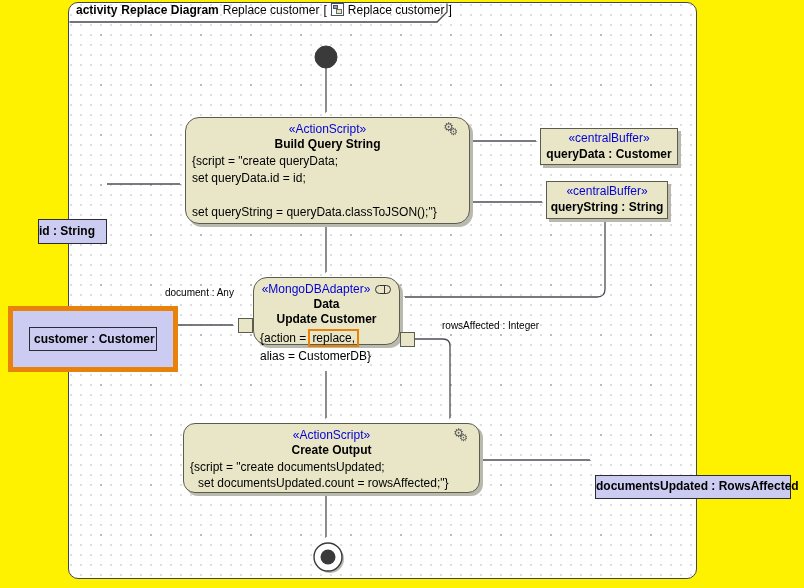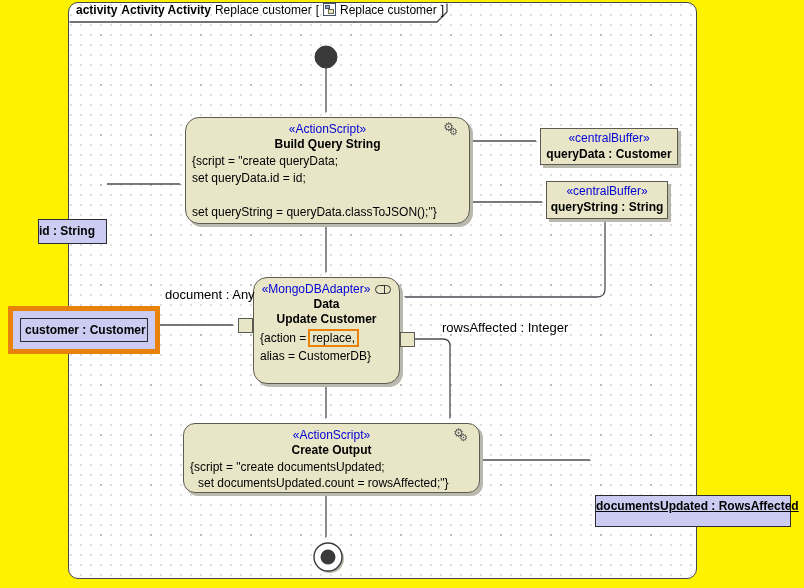--- a/index.html
+++ b/index.html
@@ -44,26 +44,26 @@
   .adapter-icon{display:inline-block;width:16px;height:9px;border:1.3px solid #333;border-radius:5px;
     vertical-align:middle;margin-left:5px;position:relative;}
   .adapter-icon i{position:absolute;right:3px;top:0;width:3px;height:100%;border-left:1.3px solid #333;background:transparent;display:block;}
 
   .buffer{text-align:center;}
   .buffer .stereotype{padding-top:1px;}
   .buffer .node-name{line-height:16px;}
 
   .param{position:absolute;background:var(--param-fill);border:1.2px solid #2b2b33;
          font-weight:bold;font-size:12px;text-align:left;line-height:22px;white-space:nowrap;margin-top:47px;}
-  .selection-box{position:absolute;border:5px solid var(--selection-orange);background:var(--param-fill);padding:7px;}
+  .selection-box{position:absolute;border:5px solid var(--selection-orange);background:var(--param-fill);padding:16px;}
   .selection-box .inner{border:1.2px solid #2b2b33;background:var(--param-fill);
         font-weight:bold;font-size:12px;text-align:center;line-height:22px;padding:0 4px;white-space:nowrap;}
 
   .pin{position:absolute;width:15px;height:15px;background:var(--node-fill);border:1.2px solid var(--node-border);}
-  .edge-label{position:absolute;font-size:13px;white-space:nowrap;}
+  .edge-label{position:absolute;font-size:10px;white-space:nowrap;}
   .hl{border:2.6px solid var(--selection-orange);padding:0 2px;margin-left:2px;}
   .upd-body{padding:2px 6px 0 6px;line-height:18px;}
 </style>
 </head>
 <body>
 
 <div class="canvas">
   <div class="frame"></div>
 
   <svg class="overlay">
@@ -89,21 +89,21 @@
 
     <circle class="hit" cx="326" cy="57" r="11" fill="#3A3A3A" stroke="#3A3A3A"></circle>
 
     <circle cx="330" cy="559" r="14" fill="#B9B9AE" stroke="none"></circle>
     <circle class="hit" cx="328" cy="557" r="14" fill="#ffffff" stroke="#3A3A3A" stroke-width="1.4"></circle>
     <circle cx="328" cy="557" r="7.5" fill="#3A3A3A"></circle>
   </svg>
 
   <div class="tab">
     <span class="b">activity</span>
-    <span class="b">Activity Activity</span>
+    <span class="b">Replace Diagram</span>
     <span>Replace customer</span>
     <span>[</span>
     <span class="diagram-icon">
         <i></i>
         <em></em>
       </span>
     <span>Replace customer</span>
     <span>]</span>
   </div>
 
@@ -123,21 +123,21 @@
     <div class="stereotype">«centralBuffer»</div>
     <div class="node-name">queryData : Customer</div>
   </div>
   <div class="node buffer" style="left:546px;top:181px;width:122px;height:38px;">
     <div class="stereotype">«centralBuffer»</div>
     <div class="node-name">queryString : String</div>
   </div>
 
   <div class="param" style="left:38px;top:172px;width:69px;height:25px;">id : String</div>
 
-  <div class="node rounded" style="left:253px;top:277px;width:147px;height:107px;">
+  <div class="node rounded" style="left:253px;top:277px;width:147px;height:68px;">
     <div class="stereotype"><span>«MongoDBAdapter»</span><span class="adapter-icon"><i></i></span></div>
     <div class="node-name">Data</div>
     <div class="node-name">Update Customer</div>
     <div class="upd-body">
       <div class="body-line"><span>{action =</span><span class="hl">replace,</span></div>
       <div class="body-line">alias = CustomerDB}</div>
     </div>
   </div>
 
   <div class="pin" style="left:238px;top:318px;"></div>
@@ -153,14 +153,14 @@
   <div class="node rounded" style="left:183px;top:423px;width:297px;height:70px;border-radius:12px;">
     <span class="gears"><span>⚙</span><span class="g2">⚙</span></span>
     <div class="stereotype">«ActionScript»</div>
     <div class="node-name">Create Output</div>
     <div class="node-body" style="line-height:16px;">
       <div class="body-line" style="min-height:16px;">{script = "create documentsUpdated;</div>
       <div class="body-line" style="min-height:16px;margin-left:8px;">set documentsUpdated.count = rowsAffected;"}</div>
     </div>
   </div>
 
-  <div class="param" style="left:595px;top:448px;width:196px;height:32px;line-height:21px;text-decoration:underline;">documentsUpdated : RowsAffected</div>
+  <div class="param" style="left:595px;top:428px;width:196px;height:24px;line-height:21px;">documentsUpdated : RowsAffected</div>
 </div>
 
 </body></html>

